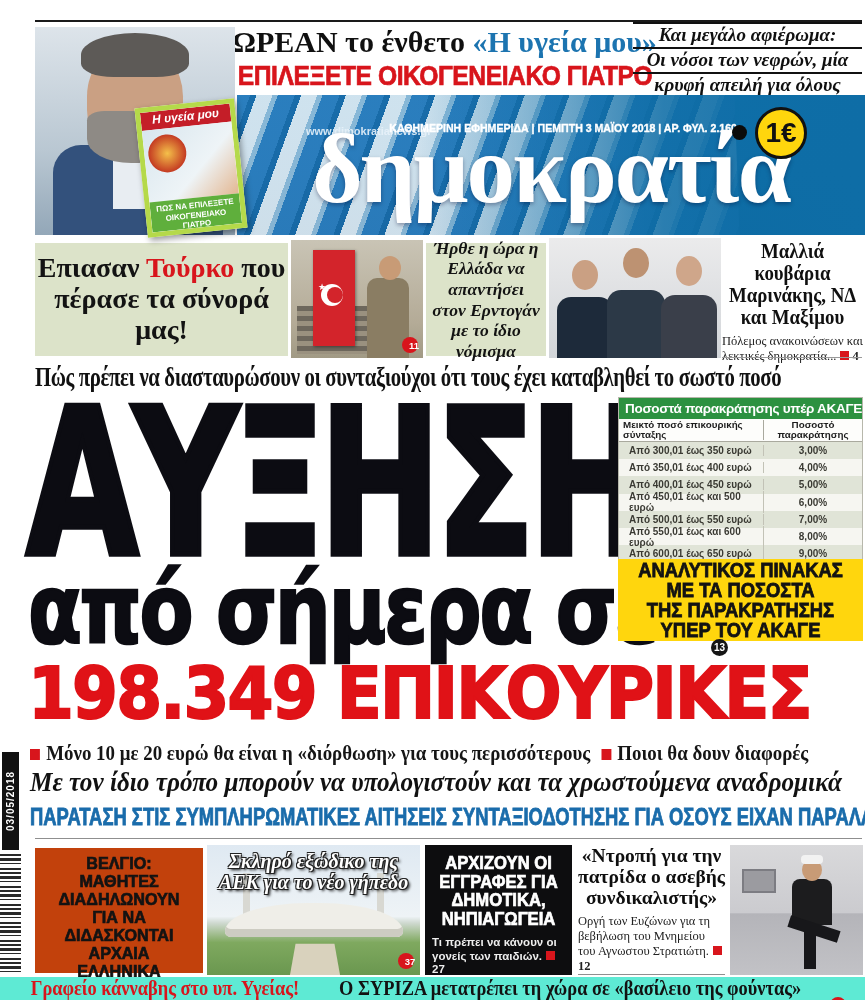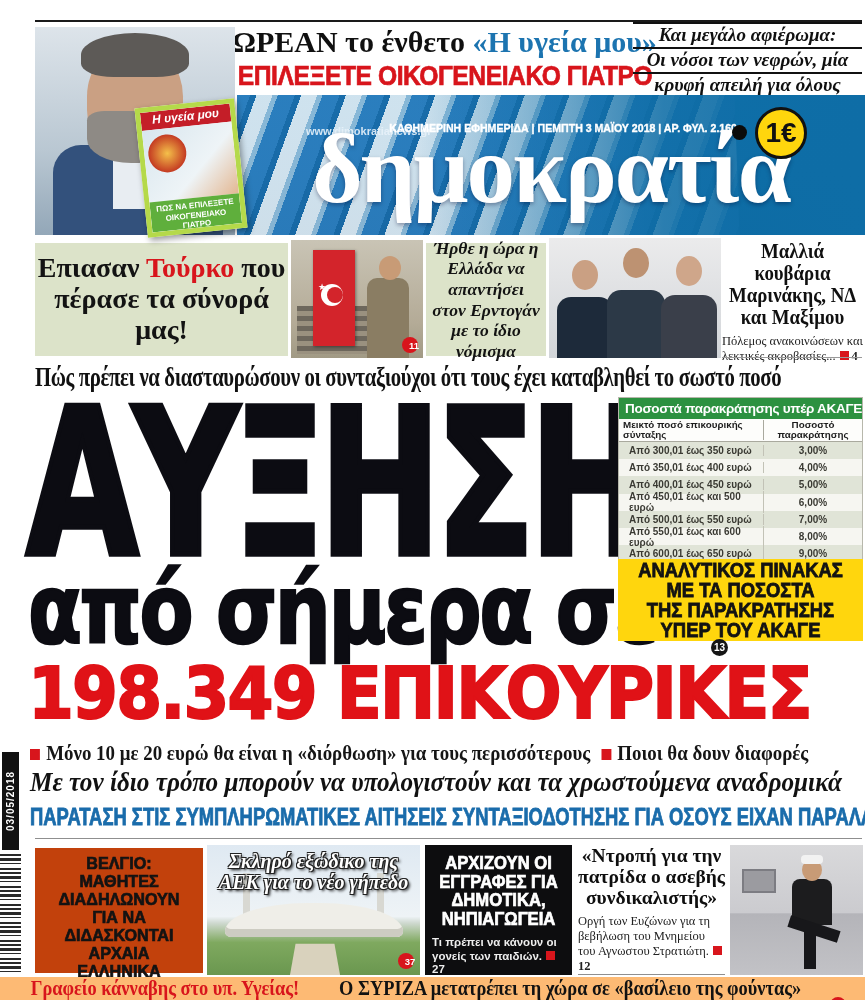--- a/index.html
+++ b/index.html
@@ -181,21 +181,21 @@
   .ev-leg { position:absolute; left:58px; top:78px; width:52px; height:12px; background:#17171a; transform:rotate(18deg); }
   .ev-leg2 { position:absolute; left:74px; top:86px; width:12px; height:38px; background:#17171a; }
   .small-badge { position:absolute; width:16px; height:16px; border-radius:50%; background:#d8151c;
     color:#fff; font-size:9.5px; font-weight:bold; display:flex; align-items:center; justify-content:center;padding-left:8px; }
   .b-turk { right:5px; bottom:5px; }
   .b-aek { right:6px; bottom:6px; }
   .psq { display:inline-block; width:9px; height:9px; background:#d8151c; margin:0 3px 0 4px; }
   .pagenum { font-weight:bold; }
 
   
-  .footer { left:0; top:977px; width:865px; height:23px; background:#fdba74;
+  .footer { left:0; top:977px; width:865px; height:23px; background:#5eead4;
     display:flex; align-items:center; justify-content:center; gap:8px; white-space:nowrap; }
   .footer .f-red { font-family:"Liberation Serif", serif; font-weight:bold; font-size:20px; color:#d8151c; transform:scaleX(.92); }
   .footer .f-black { font-family:"Liberation Serif", serif; font-weight:bold; font-size:20px; color:#121212; transform:scaleX(.92); }
   .footer .small-badge { position:relative;margin-top:33px; }
 
   
   .spine-date { left:2px; top:752px; width:17px; height:98px; background:#111; color:#fff;
     font-size:10px; font-weight:bold; writing-mode:vertical-rl; transform:rotate(180deg);
     display:flex; align-items:center; justify-content:center; letter-spacing:1px; }
   .barcode { left:0px; top:854px; width:21px; height:118px;
@@ -263,21 +263,21 @@
         <div class="mh"></div>
         <div class="mb"></div>
       </div>
     <div class="man man3">
         <div class="mh"></div>
         <div class="mb"></div>
       </div>
   </div>
   <div class="abs marinakis">
     <div class="marinakis-title">Μαλλιά κουβάρια Μαρινάκης, ΝΔ και Μαξίμου</div>
-    <div class="marinakis-sub"><span>Πόλεμος ανακοινώσεων και λεκτικές ακροβασίες...</span><span class="psq"></span><span class="pagenum">4</span></div>
+    <div class="marinakis-sub"><span>Πόλεμος ανακοινώσεων και λεκτικές δημοκρατία...</span><span class="psq"></span><span class="pagenum">4</span></div>
   </div>
   <div class="abs strip-rule"></div>
 
   <div class="abs kicker">Πώς πρέπει να διασταυρώσουν οι συνταξιούχοι ότι τους έχει καταβληθεί το σωστό ποσό</div>
   <div class="abs h1">ΑΥΞΗΣΗ</div>
   <div class="abs h2">από σήμερα σε</div>
   <div class="abs h3">198.349 ΕΠΙΚΟΥΡΙΚΕΣ</div>
 
   <div class="abs akage">
     <div class="akage-head">Ποσοστά παρακράτησης υπέρ ΑΚΑΓΕ</div>

